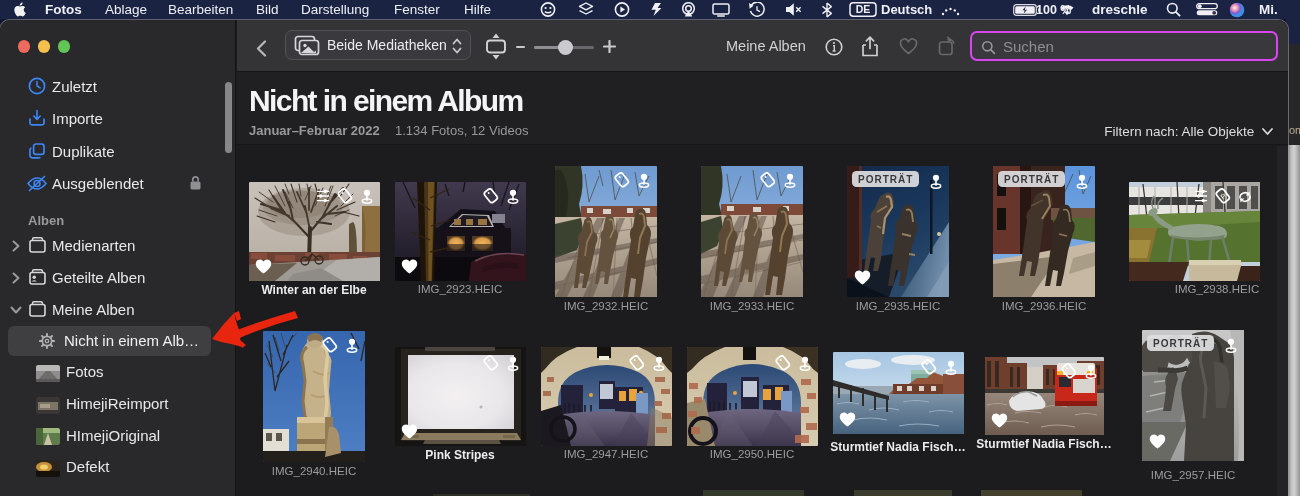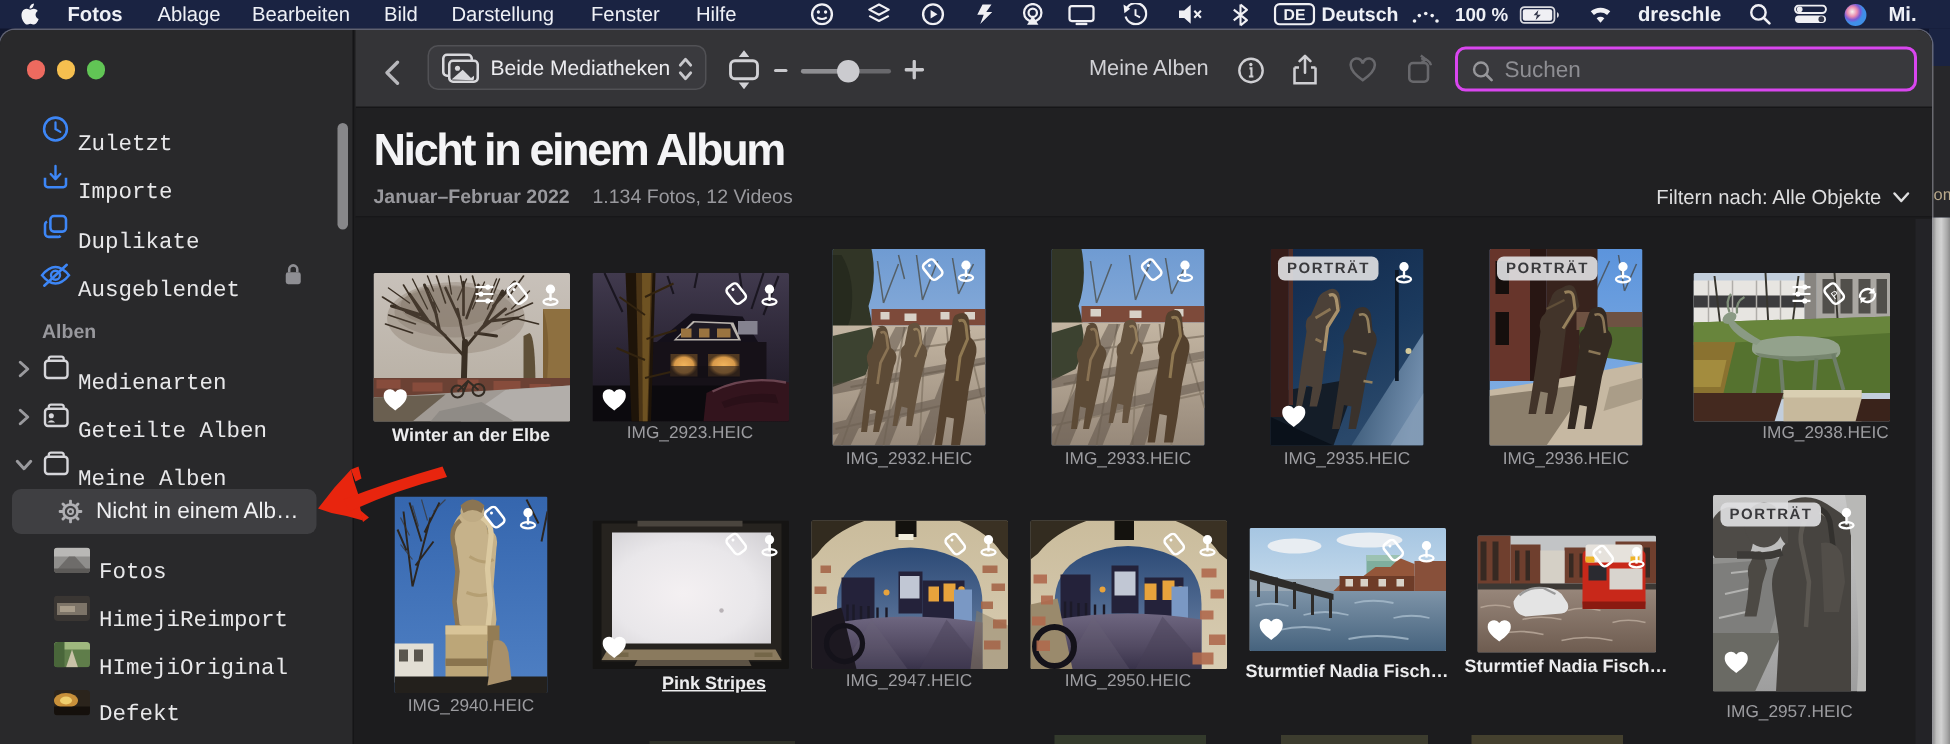--- a/index.html
+++ b/index.html
@@ -20,21 +20,21 @@
 #bg-om { position:absolute; left:1289px; top:124px; width:12px; height:14px; color:#b9a98c; font-size:11px; overflow:hidden; }
 
 
 #window { position:absolute; left:0; top:20px; width:1288px; height:476px; border-radius:10px 10px 0 0;
   background:#1c1c1e; box-shadow:0 0 0 1px rgba(160,160,170,0.55); overflow:hidden; }
 
 
 #sidebar { position:absolute; left:0; top:0; width:236px; height:476px; background:#29292b; border-right:1px solid #151517; }
 .tl { position:absolute; top:20px; width:12.5px; height:12.5px; border-radius:50%; }
 #sidebar .row { position:absolute; left:0; width:236px; height:24px; color:#e8e8ea; font-size:15px; }
-#sidebar .row .txt { position:absolute; left:52px; top:12px; white-space:nowrap;font-family:Liberation Mono, monospace; }
+#sidebar .row .txt { position:absolute; left:52px; top:2px; white-space:nowrap; }
 #scrollbar { position:absolute; left:225px; top:62px; width:7px; height:71px; border-radius:4px; background:#87878a; }
 #selrow { position:absolute; left:8px; top:306px; width:203px; height:30px; border-radius:6px; background:#3f3f42; }
 .thumbimg { position:absolute; left:36px; top:3.5px; width:24px; height:17px; border-radius:2.5px; overflow:hidden; }
 
 
 #main { position:absolute; left:237px; top:0; width:1051px; height:476px; background:#1c1c1e; }
 #toolbar { position:absolute; left:0; top:0; width:1051px; height:52px; background:#343437; border-bottom:1px solid #161618; }
 #header { position:absolute; left:0; top:52px; width:1051px; height:73px; background:#202022; border-bottom:1px solid #171719; }
 #grid { position:absolute; left:0; top:126px; width:1040px; height:350px; background:#1c1c1e; }
 #trackcol { position:absolute; left:1040px; top:126px; width:12px; height:350px; background:#232327; }
@@ -107,21 +107,21 @@
   <span class="mi b" style="left:881px; font-size:13px;">Deutsch</span>
   <svg class="mi" style="left:940px; top:3px;" width="21" height="13" viewBox="0 0 21 13">
     <g fill="#f0f0f4">
       <circle cx="3" cy="11" r="1.2"></circle>
         <circle cx="6.2" cy="7.4" r="1.2"></circle>
         <circle cx="10.5" cy="6" r="1.2"></circle>
         <circle cx="14.8" cy="7.4" r="1.2"></circle>
         <circle cx="18" cy="11" r="1.2"></circle>
     </g>
   </svg>
-  <span class="mi b" style="left:943px; font-size:12.5px;margin-left:27px;">100&nbsp;%</span>
+  <span class="mi b" style="left:1009px; font-size:12.5px;margin-left:27px;">100&nbsp;%</span>
   <svg class="mi" style="left:1013px; top:3.5px;" width="27" height="12" viewBox="0 0 27 12">
     <rect x="0.7" y="0.7" width="22.6" height="10.6" rx="2.6" fill="none" stroke="#dadbe0" stroke-width="1.2"></rect>
     <rect x="2.2" y="2.2" width="19.6" height="7.6" rx="1.5" fill="#f0f0f4"></rect>
     <path d="M25 4 a2.2 2.2 0 0 1 0 4 Z" fill="#dadbe0"></path>
     <path fill="#33374a" d="M12.6 2.6 L9.4 6.2 H11.6 L10.8 9.4 L14.2 5.8 H11.9 Z"></path>
   </svg>
   <svg class="mi" style="left:1058px; top:3px;" width="18" height="13" viewBox="0 0 18 13">
     <path fill="#f0f0f4" d="M9 12.2 L11.6 9.1 A4.6 4.6 0 0 0 6.4 9.1 Z M4.6 7 A6.9 6.9 0 0 1 13.4 7 L15.5 4.5 A10.2 10.2 0 0 0 2.5 4.5 Z"></path>
   </svg>
   <span class="mi b" style="left:1092px;">dreschle</span>
@@ -767,21 +767,21 @@
   <circle cx="86" cy="60" r="1.5" fill="#b8b2b6"></circle>
 </svg>
 <svg class="ticons" style="left:88px; top:8px;" width="38" height="17" viewBox="0 0 38 17">
   <use href="#i-tag" x="0" y="0"></use>
             <use href="#i-pin" x="22" y="1"></use>
 </svg>
 <svg style="position:absolute; left:6px; top:76px;" width="17" height="17" viewBox="0 0 17 17">
             <use href="#i-heart"></use>
           </svg>
 </div>
-<div class="lab n" style="left:166px; top:302px; width:146px;text-decoration:underline;">Pink Stripes</div>
+<div class="lab n" style="left:150px; top:302px; width:146px;">Pink Stripes</div>
 
 <div class="thumb" style="left:303.5px; top:201px; width:131px; height:99px;">
 <svg class="photo" width="131" height="99" viewBox="0 0 131 99">
   <defs>
     <linearGradient id="paSky" x1="0" y1="0" x2="0" y2="1">
                 <stop offset="0" stop-color="#2c4a76"></stop>
                 <stop offset="1" stop-color="#7288aa"></stop>
               </linearGradient>
     <linearGradient id="paFlr" x1="0" y1="0" x2="0" y2="1">
                 <stop offset="0" stop-color="#6e6680"></stop>

